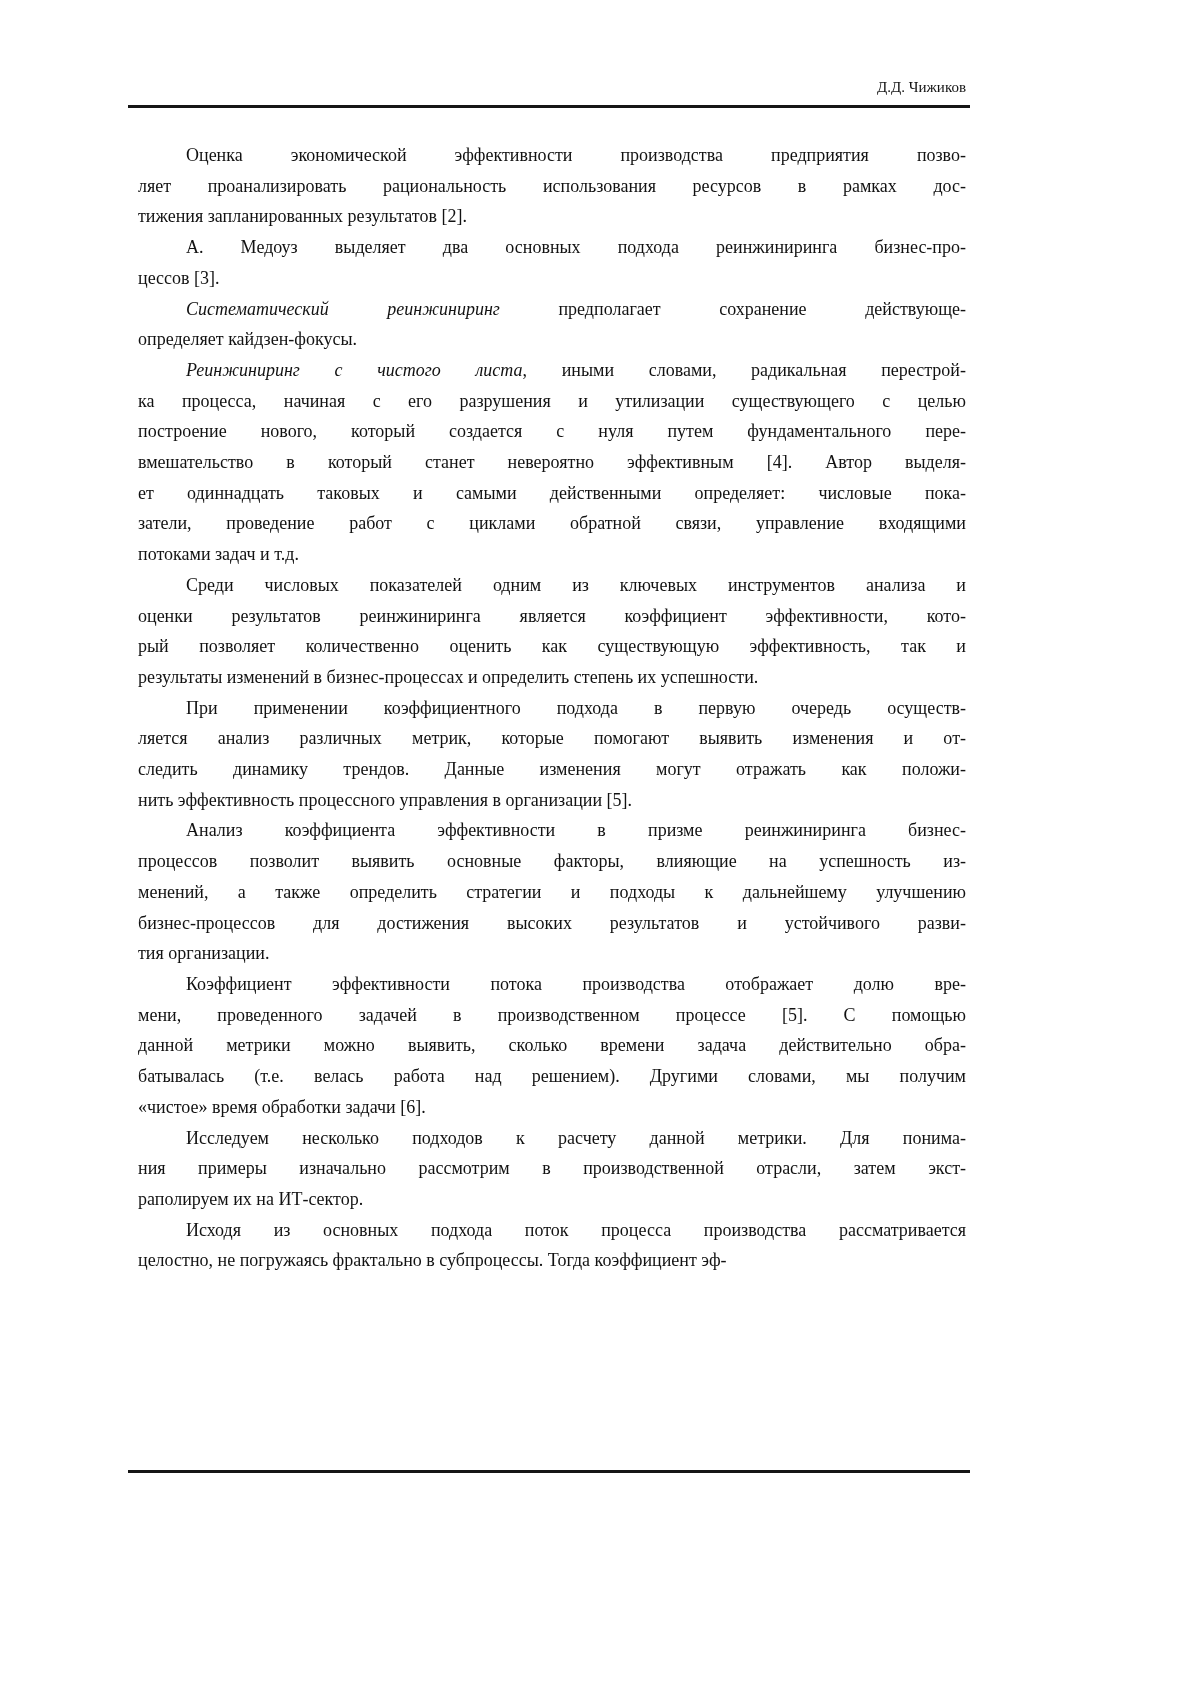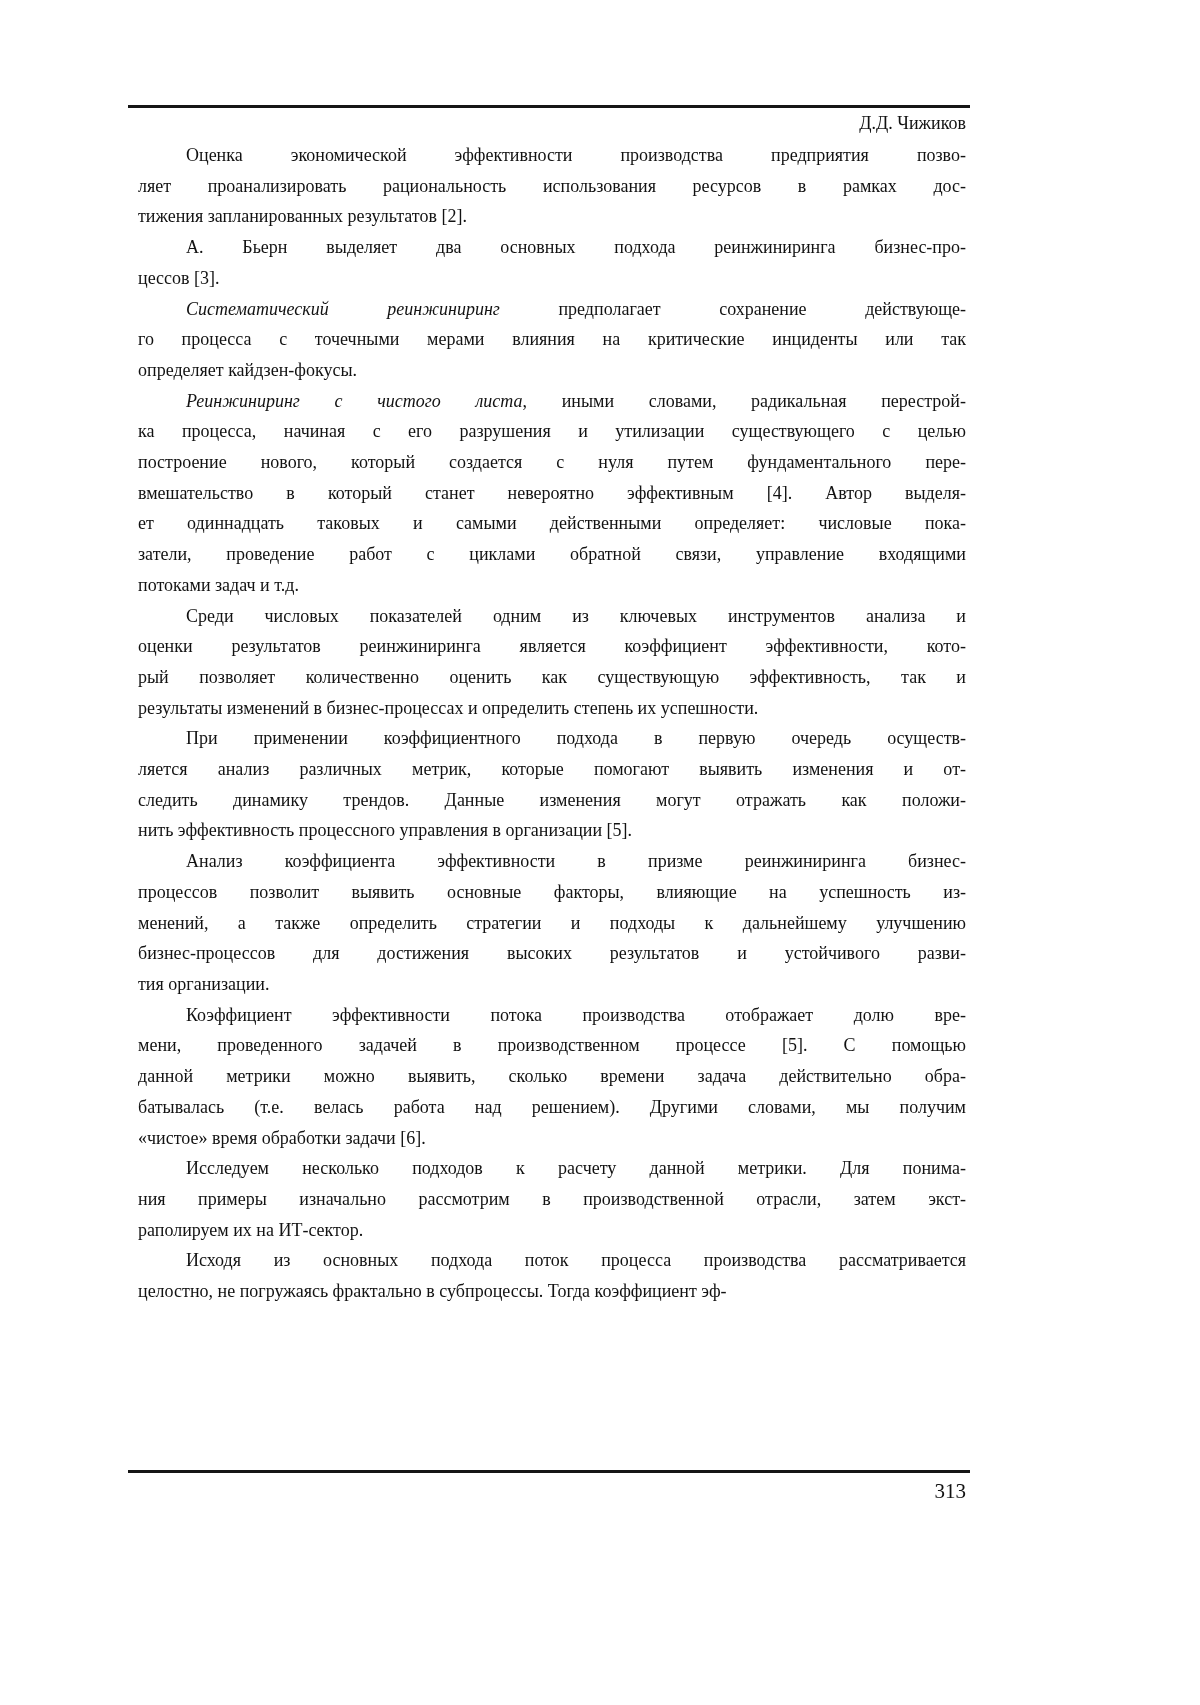--- a/index.html
+++ b/index.html
@@ -12,23 +12,22 @@
     font-family: "Liberation Serif", "DejaVu Serif", serif;
     color: #121212;
     overflow: hidden;
   }
   .running-title {
     position: absolute;
     top: 74px;
     left: 138px;
     width: 828px;
     text-align: right;
-    font-size: 18px;
+    font-size: 15px;
     line-height: 26px;
-    margin-top: 36px;
   }
   .rule {
     position: absolute;
     left: 128px;
     width: 842px;
     height: 3px;
     background: #161616;
   }
   .header-rule { top: 105px; }
   .footer-rule { top: 1470px; }
@@ -66,26 +65,25 @@
   <div class="running-title">Д.Д. Чижиков</div>
   <div class="rule header-rule"></div>
 
   <div class="text-body">
       <div class="paragraph">
         <div class="line first"><span>Оценка экономической эффективности производства предприятия позво-</span></div>
         <div class="line"><span>ляет проанализировать рациональность использования ресурсов в рамках дос-</span></div>
         <div class="line last"><span>тижения запланированных результатов [2].</span></div>
       </div>
       <div class="paragraph">
-        <div class="line first"><span>А. Бьерн выделяет два основных подхода реинжиниринга бизнес-про-</span></div>
+        <div class="line first"><span>А. Медоуз выделяет два основных подхода реинжиниринга бизнес-про-</span></div>
         <div class="line last"><span>цессов [3].</span></div>
       </div>
       <div class="paragraph">
         <div class="line first"><em>Систематический реинжиниринг</em><span> предполагает сохранение действующе-</span></div>
-        <div class="line"><span>го процесса с точечными мерами влияния на критические инциденты или так</span></div>
         <div class="line last"><span>определяет кайдзен-фокусы.</span></div>
       </div>
       <div class="paragraph">
         <div class="line first"><em>Реинжиниринг с чистого листа</em><span>, иными словами, радикальная перестрой-</span></div>
         <div class="line"><span>ка процесса, начиная с его разрушения и утилизации существующего с целью</span></div>
         <div class="line"><span>построение нового, который создается с нуля путем фундаментального пере-</span></div>
       </div>
       <div class="paragraph">
         <div class="line"><span>вмешательство в который станет невероятно эффективным [4]. Автор выделя-</span></div>
         <div class="line"><span>ет одиннадцать таковых и самыми действенными определяет: числовые пока-</span></div>
@@ -123,14 +121,13 @@
         <div class="line"><span>ния примеры изначально рассмотрим в производственной отрасли, затем экст-</span></div>
         <div class="line last"><span>раполируем их на ИТ-сектор.</span></div>
       </div>
       <div class="paragraph">
         <div class="line first"><span>Исходя из основных подхода поток процесса производства рассматривается</span></div>
         <div class="line last"><span>целостно, не погружаясь фрактально в субпроцессы. Тогда коэффициент эф-</span></div>
       </div>
     </div>
 
   <div class="rule footer-rule"></div>
-  <div class="page-number">313</div>
 </div>
 
 </body></html>

